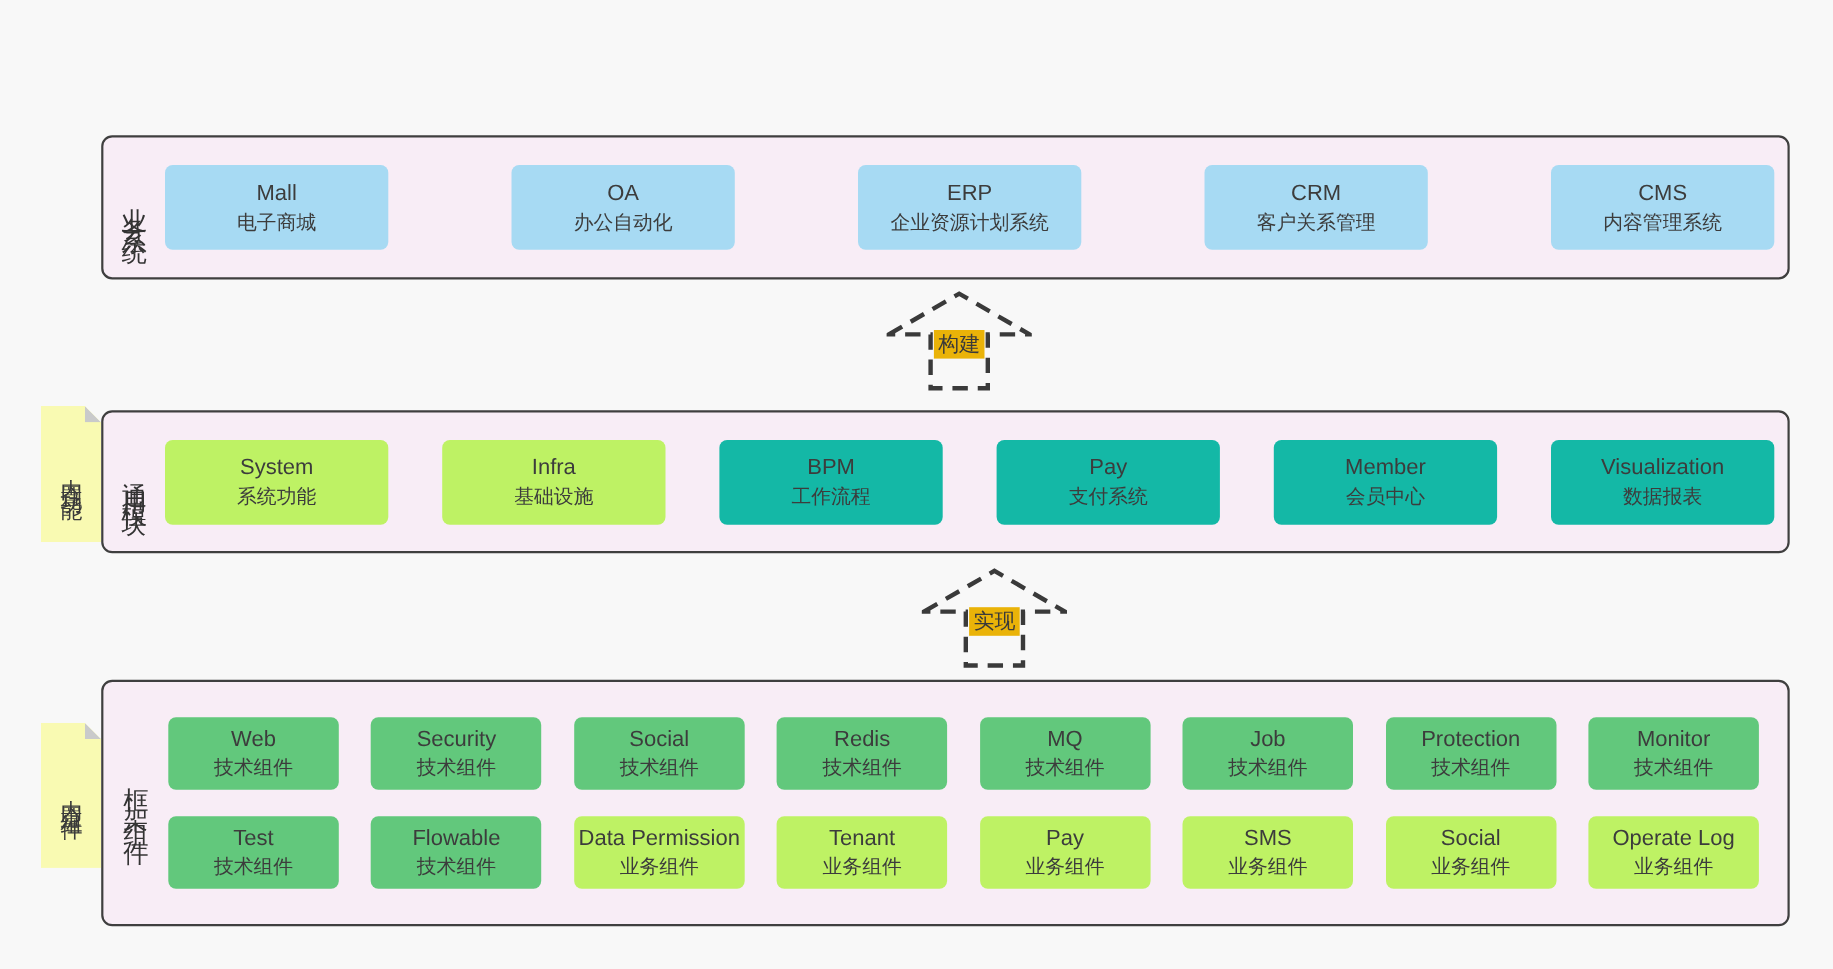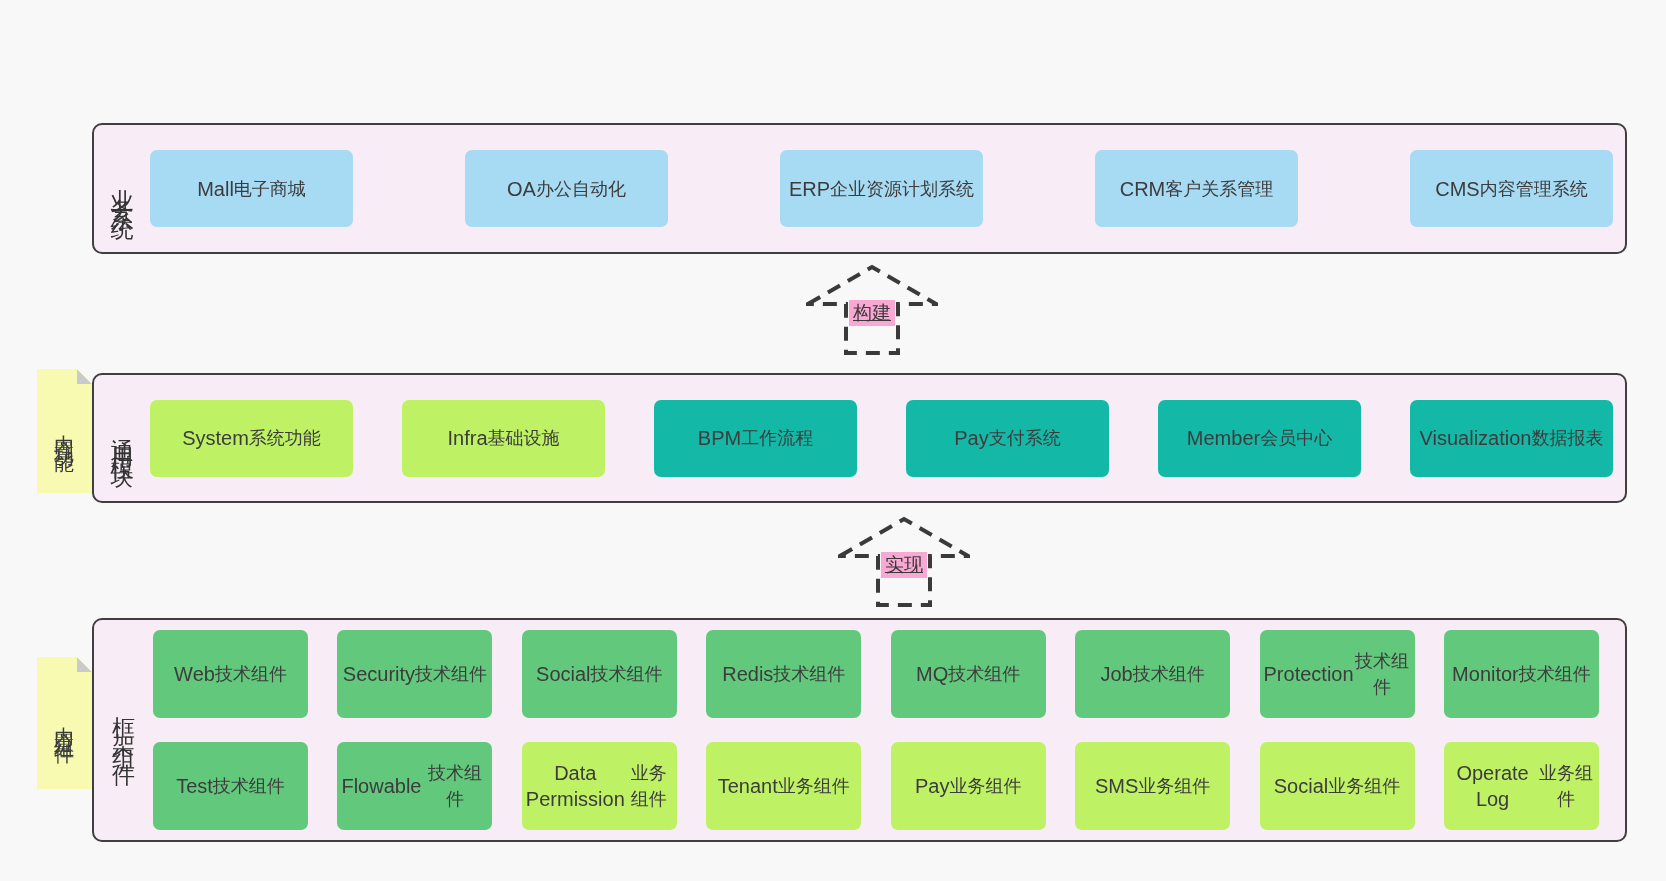--- a/index.html
+++ b/index.html
@@ -22,25 +22,25 @@
   .vlabel{
     writing-mode:vertical-rl;text-orientation:upright;
     font-size:23px;letter-spacing:9px;color:#333;line-height:1;
   }
   .panel-3 .vlabel{letter-spacing:16px;}
   .boxes{flex:1;display:flex;justify-content:space-between;align-items:center;padding-right:12px;}
   .rows-wrap{flex:1;display:flex;flex-direction:column;gap:24px;padding-right:26px;}
   .rows-wrap .boxes{padding-right:0;}
   .box{
     box-sizing:border-box;border-radius:7px;
-    display:flex;flex-direction:row;justify-content:center;align-items:center;
+    display:flex;flex-direction:column;justify-content:center;align-items:center;
     text-align:center;padding:2px 4px;
   }
   .size-l{width:203px;height:77px;}
-  .size-s{width:155px;height:88px;}
+  .size-s{width:155px;height:66px;}
   .box .title{font-size:20px;line-height:26px;}
   .box .subtitle{font-size:18px;line-height:26px;}
   .blue{background:#a7daf3;}
   .red{background:#bef264;}
   .pink{background:#14b8a6;}
   .green-dark{background:#62c87c;}
   .green-light{background:#bef264;}
   .sticky{
     position:absolute;left:37px;width:55px;z-index:3;
     background:#f9fab2;
@@ -56,21 +56,21 @@
   .sticky .stext{
     writing-mode:vertical-rl;text-orientation:upright;
     font-size:20px;letter-spacing:6px;color:#3a3a3a;line-height:1;
   }
   .arrow{position:absolute;width:132px;height:92px;z-index:2;}
   .arrow-1{left:806px;top:264px;}
   .arrow-2{left:838px;top:516px;}
   .arrow svg{position:absolute;left:0;top:0;}
   .arrow .alabel{
     position:absolute;left:50%;top:36px;transform:translateX(-50%);
-    background:#f9a8d4;padding:0 4px;font-size:19px;color:#3a3a3a;white-space:nowrap;text-decoration:underline;
+    background:#eab308;padding:0 4px;font-size:19px;color:#3a3a3a;white-space:nowrap;
   }
 </style>
 </head>
 <body>
 
 <div class="panel panel-1">
   <div class="vlabel-wrap">
     <span class="vlabel">业务系统</span>
   </div>
   <div class="boxes">

